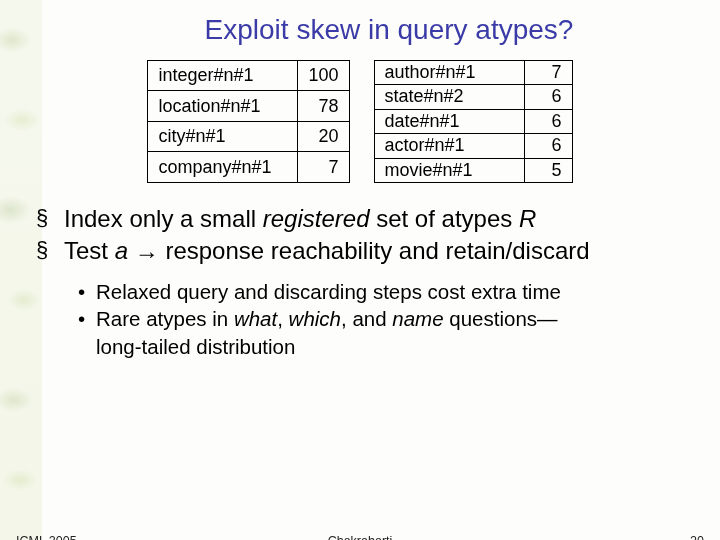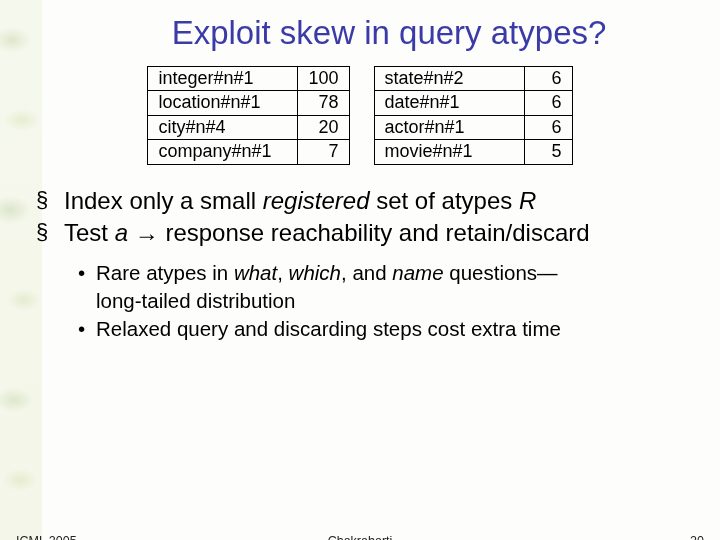--- a/index.html
+++ b/index.html
@@ -23,21 +23,21 @@
     opacity: 0.55;
   }
   .slide {
     position: absolute;
     left: 0; top: 0; width: 720px; height: 540px;
     padding: 14px 28px 8px 28px;
   }
   .title {
     text-align: center;
     color: #3b3ba8;
-    font-size: 33px;
+    font-size: 28px;
     font-weight: 400;
     margin-bottom: 14px;
     margin-left: 58px;
   }
   .tables {
     display: flex;
     justify-content: center;
     gap: 24px;
     margin-bottom: 20px;
   }
@@ -115,31 +115,35 @@
       <tbody>
           <tr>
             <td class="label">integer#n#1</td>
             <td class="num">100</td>
           </tr>
       <tr>
             <td class="label">location#n#1</td>
             <td class="num">78</td>
           </tr>
       <tr>
-            <td class="label">city#n#4</td>
+            <td class="label">city#n#1</td>
             <td class="num">20</td>
           </tr>
       <tr>
             <td class="label">company#n#1</td>
             <td class="num">7</td>
           </tr>
     </tbody>
       </table>
     <table>
       <tbody>
+          <tr>
+            <td class="label">author#n#1</td>
+            <td class="num">7</td>
+          </tr>
       <tr>
             <td class="label">state#n#2</td>
             <td class="num">6</td>
           </tr>
       <tr>
             <td class="label">date#n#1</td>
             <td class="num">6</td>
           </tr>
       <tr>
             <td class="label">actor#n#1</td>
@@ -152,22 +156,22 @@
     </tbody>
       </table>
   </div>
 
   <ul class="main">
     <li><span>Index only a small </span><span class="ital">registered</span><span> set of atypes </span><span class="ital">R</span></li>
     <li><span>Test </span><span class="ital">a</span><span class="arrow"> → </span><span>response reachability and retain/discard</span></li>
   </ul>
 
   <ul class="sub">
+    <li>Relaxed query and discarding steps cost extra time</li>
     <li><span>Rare atypes in </span><span class="ital">what</span><span>, </span><span class="ital">which</span><span>, and </span><span class="ital">name</span><span> questions—</span><br><span>long-tailed distribution</span></li>
-    <li>Relaxed query and discarding steps cost extra time</li>
   </ul>
 
   <div class="footer">
     <span class="fleft">ICML 2005</span>
     <span class="fcent">Chakrabarti</span>
     <span class="fright">20</span>
   </div>
 
 </div>
 

